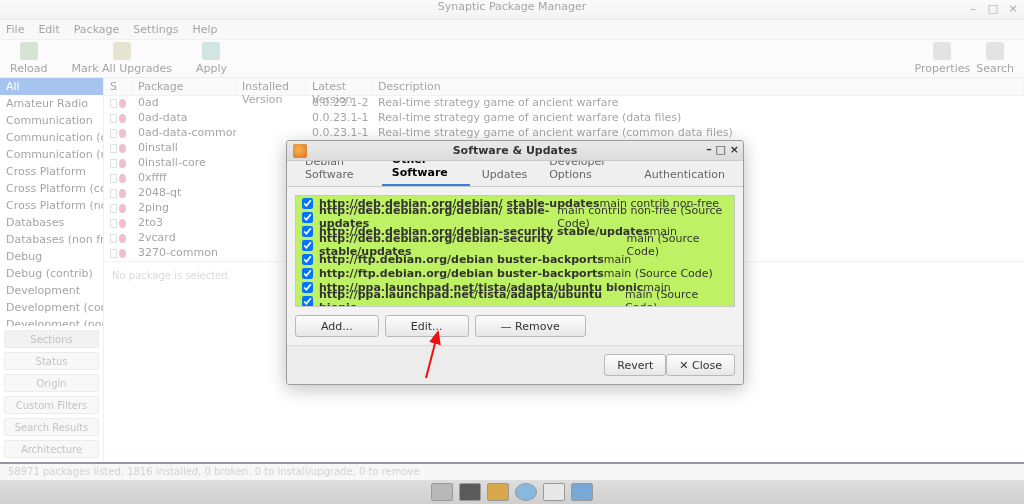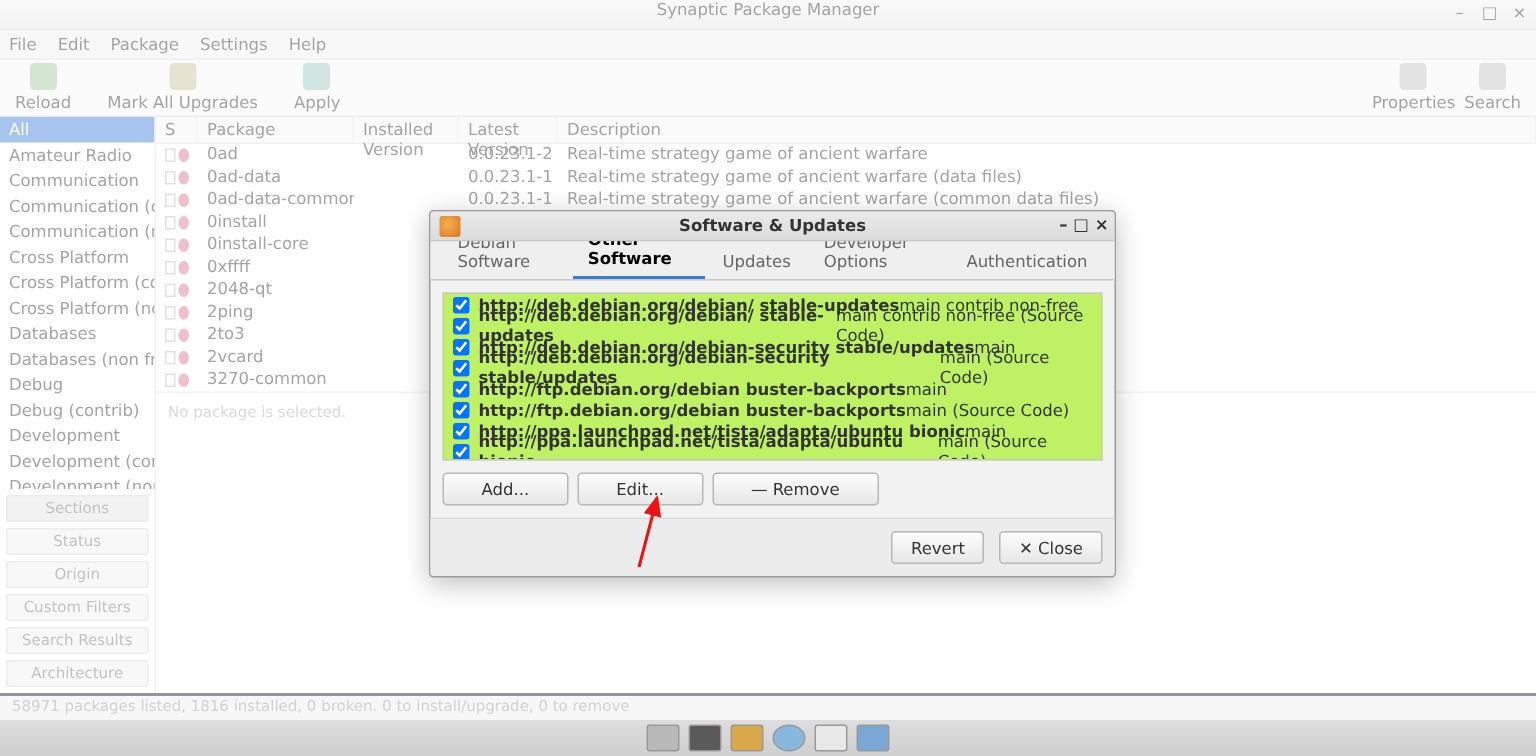--- a/index.html
+++ b/index.html
@@ -48,21 +48,21 @@
 
 .listwrap{margin:8px;background:#bef264;border:1px solid #c8c8c8;height:112px;overflow:hidden}
 .srcrow{display:flex;align-items:center;padding:1px 6px;font-size:10.5px;color:#222;height:14px}
 .srcrow.sel{background:#2b74e0;color:#fff}
 .srcrow input{margin-right:6px;width:11px;height:11px}
 .srcrow .bold{font-weight:bold}
 
 .btnrow{display:flex;padding:0 8px 8px;gap:6px}
 .btnrow button{height:22px;padding:0 25px;background:linear-gradient(#fdfdfd,#e7e7e7);border:1px solid #b8b8b8;border-radius:3px;font-size:11px;color:#333}
 .btnrow .sp{flex:1}
-.dlgfoot{display:flex;justify-content:flex-end;padding:8px;gap:10px;border-top:1px solid #d8d8d8;background:#ececec;border-radius:0 0 3px 3px}
+.dlgfoot{display:flex;justify-content:flex-end;padding:8px;gap:0;border-top:1px solid #d8d8d8;background:#ececec;border-radius:0 0 3px 3px}
 .dlgfoot button{height:22px;padding:0 12px;background:linear-gradient(#fdfdfd,#e7e7e7);border:1px solid #b8b8b8;border-radius:3px;font-size:11px}
 
 .arrow{position:absolute;left:394px;top:328px;z-index:50;pointer-events:none}
 .arrow svg{overflow:visible}
 </style>
 </head>
 <body>
 
 <div class="titlebar">
   <span>Synaptic Package Manager</span>

